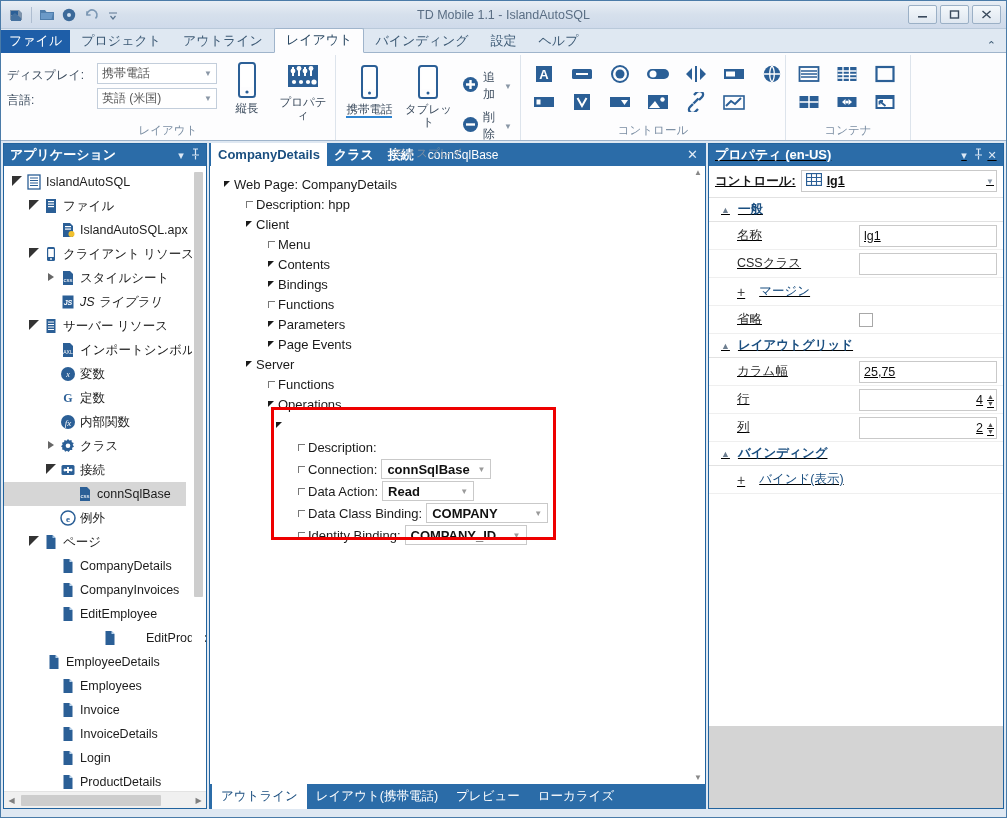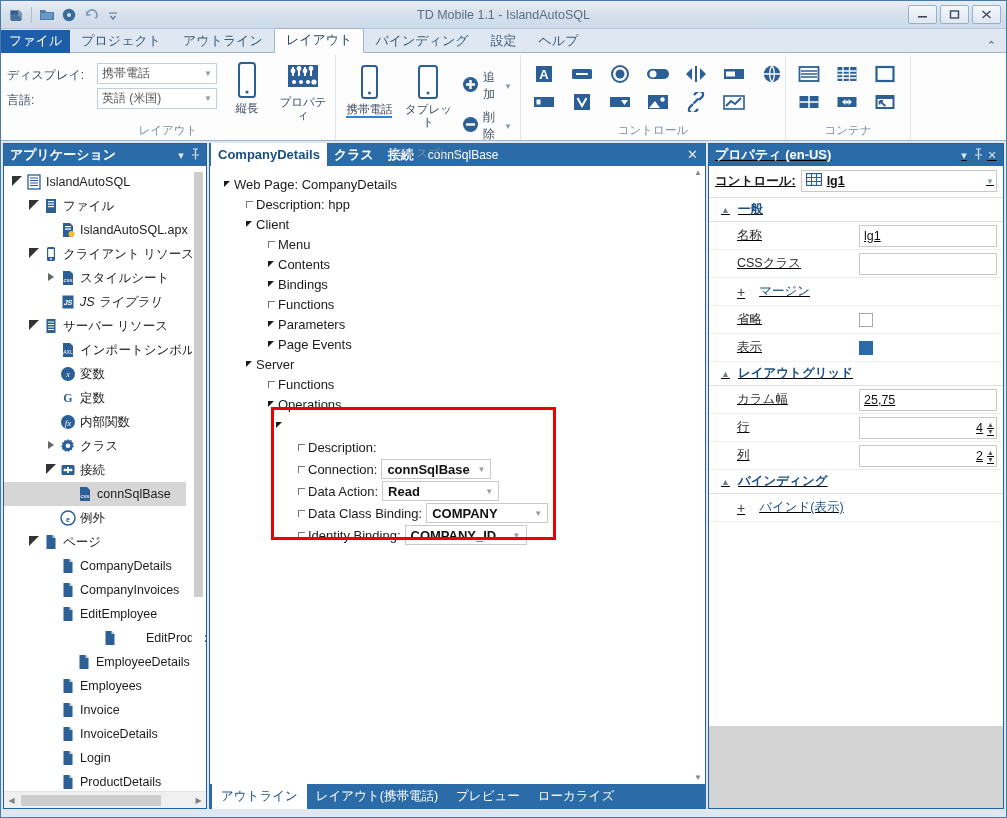--- a/index.html
+++ b/index.html
@@ -733,21 +733,21 @@
           <div class="tnode" style="padding-left: 58px; gap: 24px;">
             <span class="twist"></span>
             <span class="ticon">
               <svg width="16" height="16" viewBox="0 0 16 16">
                 <path d="M3.5 1h6l3 3v11h-9z" fill="#2b5f96"></path>
                 <path d="M9.5 1v3h3" fill="#bcd6ee"></path>
               </svg>
             </span>
             <span class="tlabel">EditProduct</span>
           </div>
-          <div class="tnode" style="padding-left: 56px;">
+          <div class="tnode" style="padding-left: 26px;">
             <span class="twist"></span>
             <span class="ticon">
               <svg width="16" height="16" viewBox="0 0 16 16">
                 <path d="M3.5 1h6l3 3v11h-9z" fill="#2b5f96"></path>
                 <path d="M9.5 1v3h3" fill="#bcd6ee"></path>
               </svg>
             </span>
             <span class="tlabel">EmployeeDetails</span>
           </div>
           <div class="tnode" style="padding-left: 40px;">
@@ -913,21 +913,21 @@
             <span class="op-combo" style="width:110px">
               <span class="v">connSqlBase</span>
               <span class="ca">▼</span>
             </span>
           </div>
           <div class="ol-row" style="left: 84px; top: 315px;">
             <span class="ol-mark">
               <span class="corner"></span>
             </span>
             <span>Data Action:</span>
-            <span class="op-combo" style="width:117px">
+            <span class="op-combo" style="width:92px">
               <span class="v">Read</span>
               <span class="ca">▼</span>
             </span>
           </div>
           <div class="ol-row" style="left: 84px; top: 337px;">
             <span class="ol-mark">
               <span class="corner"></span>
             </span>
             <span>Data Class Binding:</span>
             <span class="op-combo" style="width:122px">
@@ -999,24 +999,20 @@
             <span class="pinput"></span>
           </div>
           <div class="plus-row">
             <span class="pl">+</span>
             <span>マージン</span>
           </div>
           <div class="prow">
             <span class="pn">省略</span>
             <span class="chk"></span>
           </div>
-          <div class="prow">
-            <span class="pn">表示</span>
-            <span class="chk filled"></span>
-          </div>
           <div class="sec-head">
             <span class="exp">▲</span>
             <span>レイアウトグリッド</span>
           </div>
           <div class="prow">
             <span class="pn">カラム幅</span>
             <span class="pinput">25,75</span>
           </div>
           <div class="prow">
             <span class="pn">行</span>

